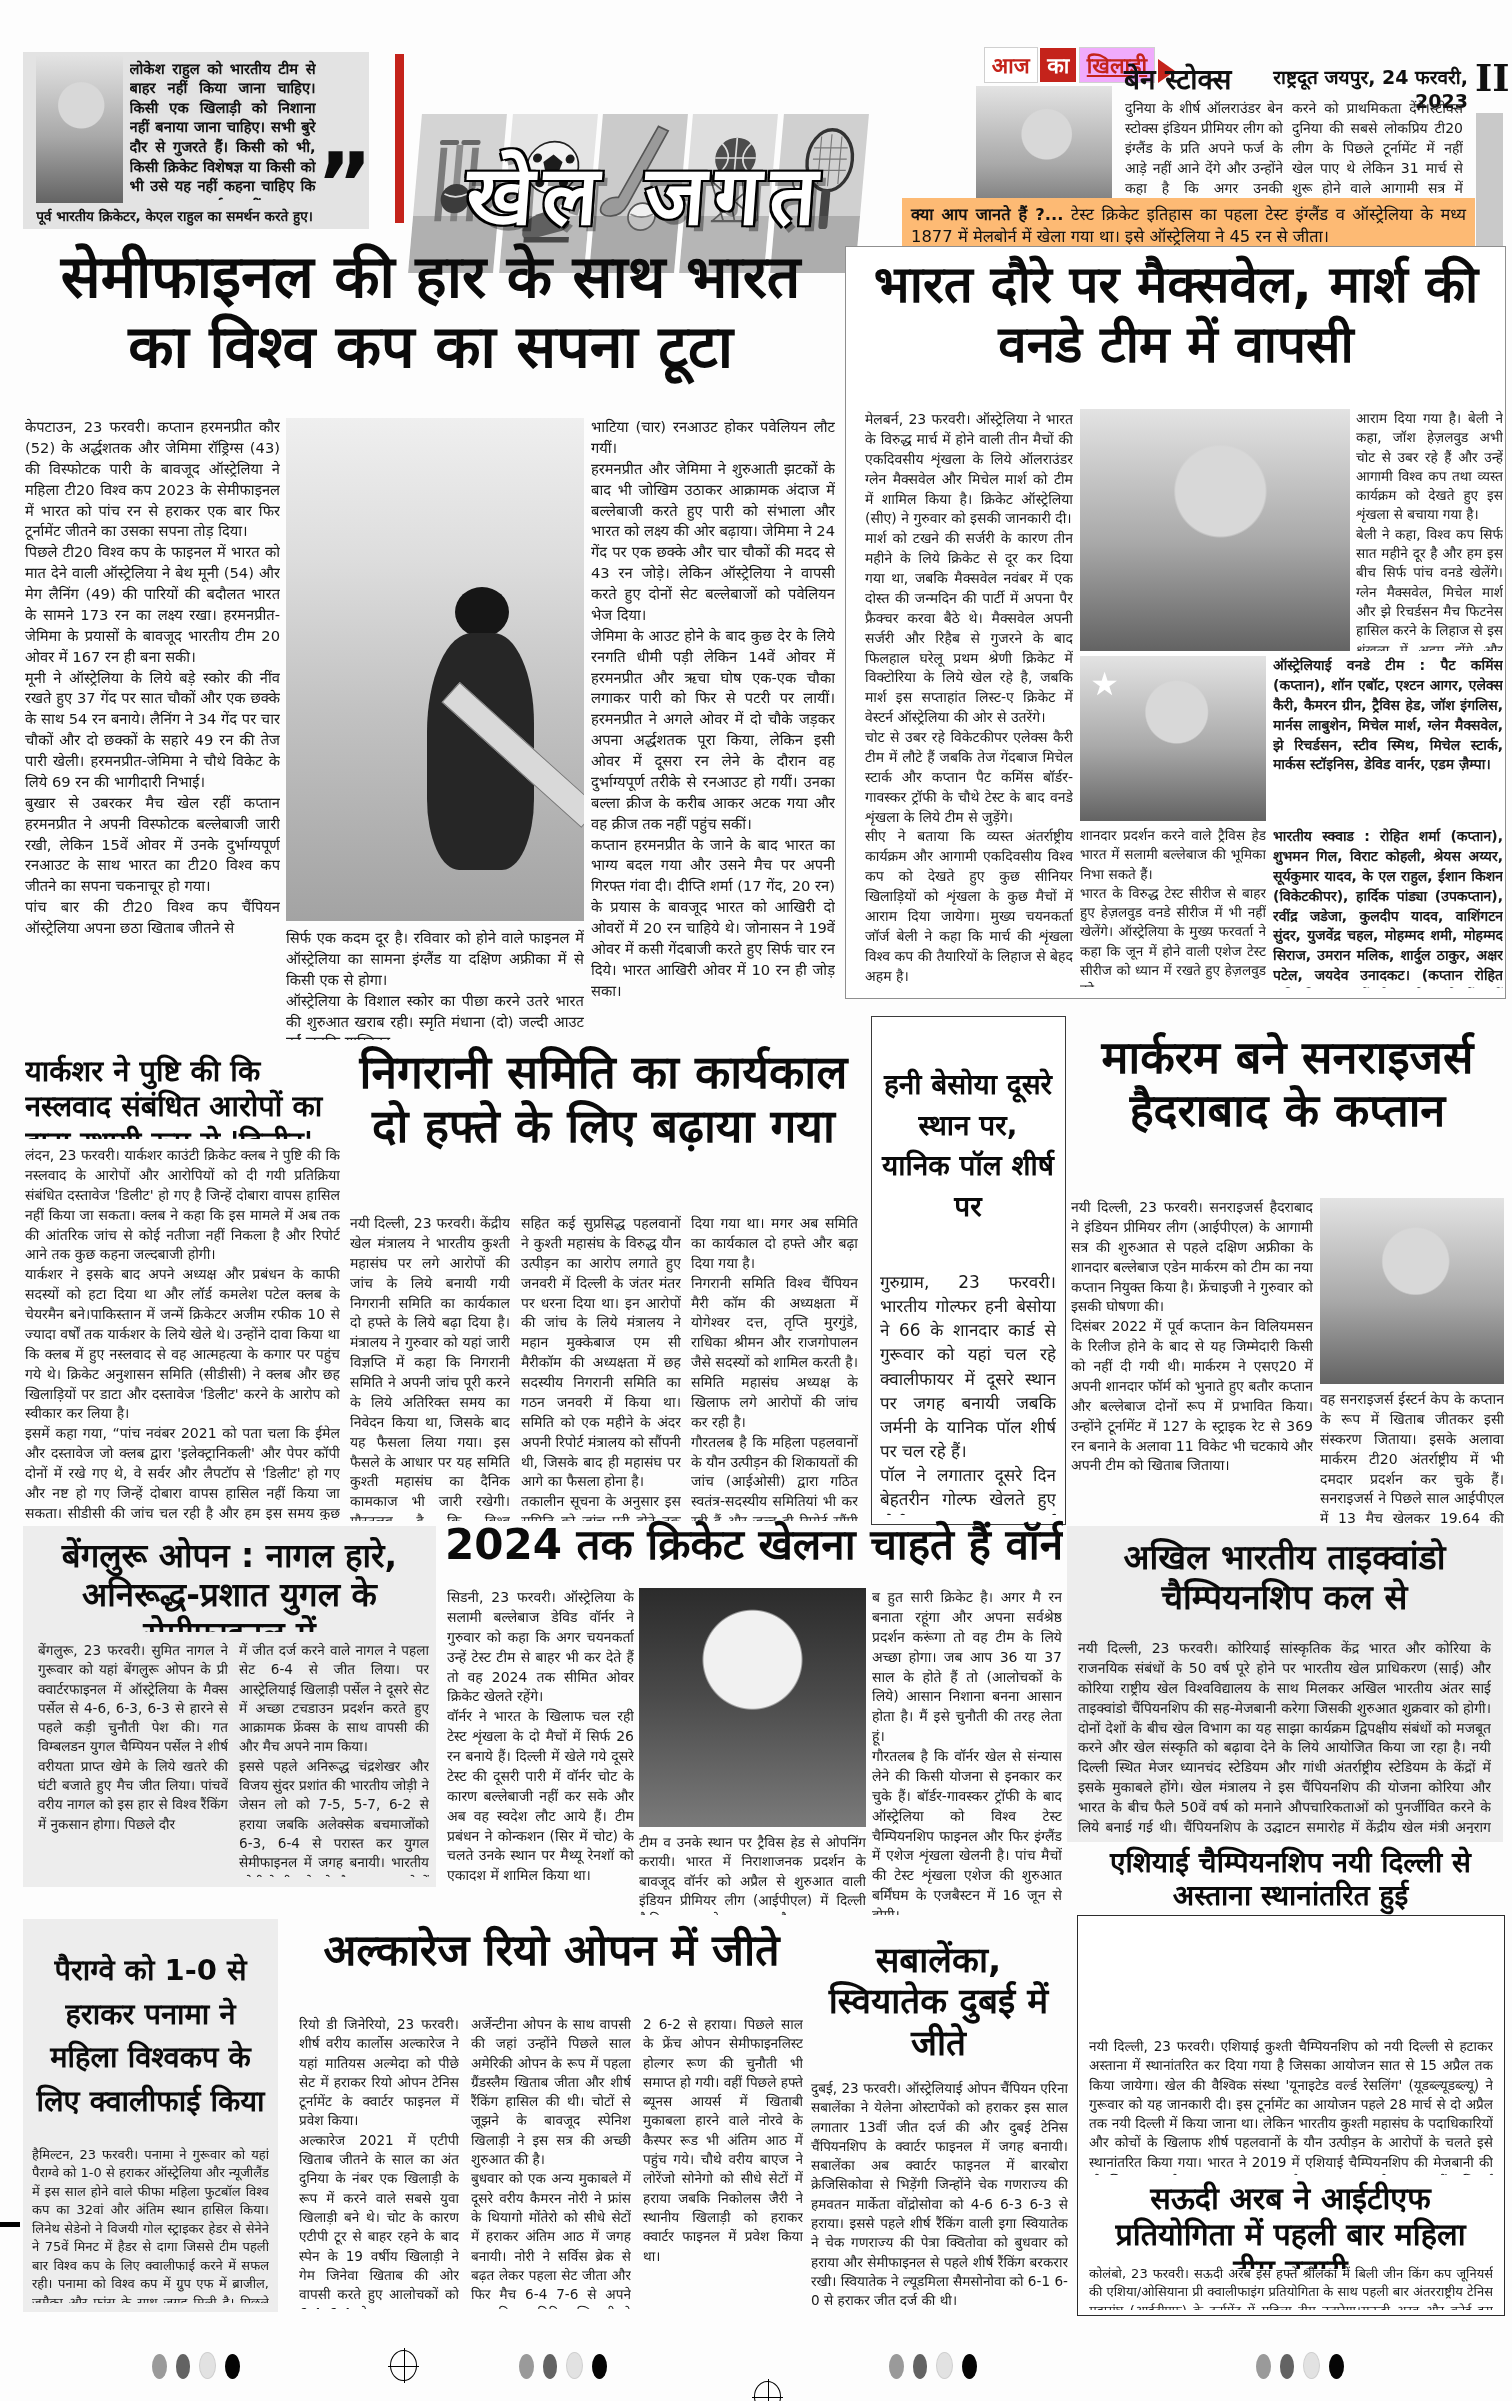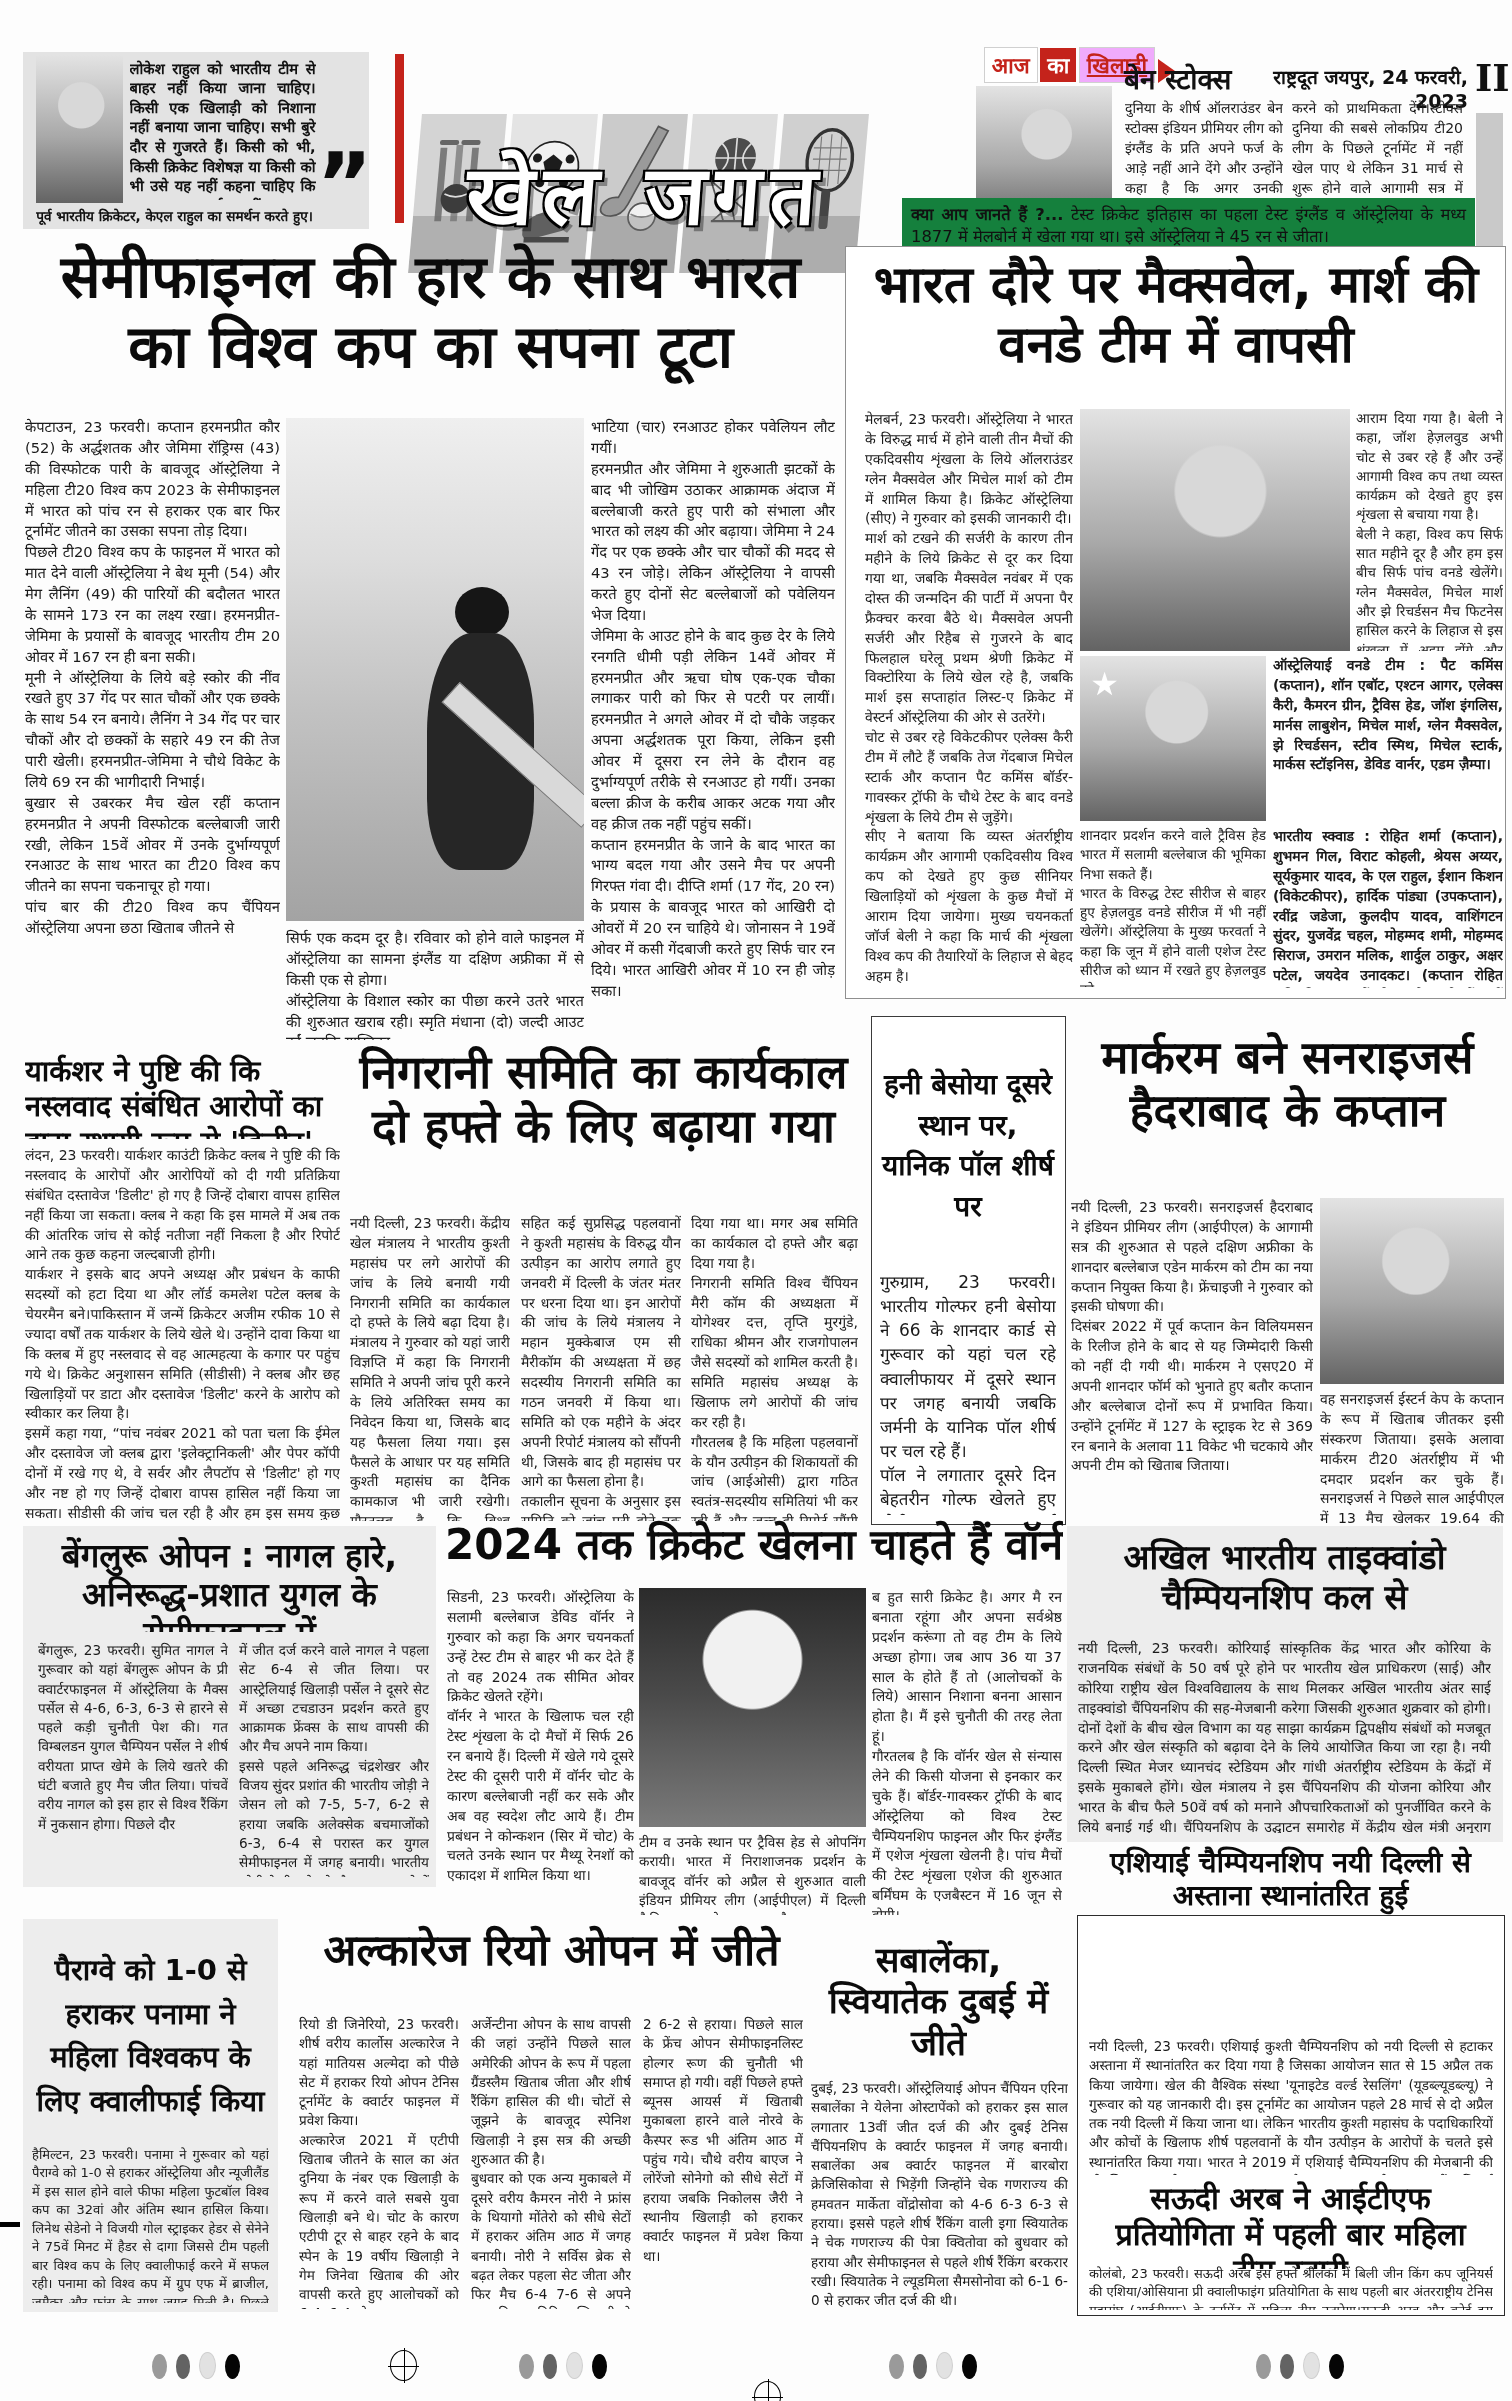--- a/index.html
+++ b/index.html
@@ -100,21 +100,21 @@
 <div class="abs photo portrait" style="left:976px;top:86px;width:136px;height:142px;"></div>
 
 <div class="abs" style="left:1124px;top:59px;width:147px;font-size:28px;font-weight:900;">बेन स्टोक्स</div>
 <div class="abs" style="left:1265px;top:64px;width:203px;font-size:19px;font-weight:bold;text-align:right;">राष्ट्रदूत जयपुर, 24 फरवरी, 2023</div>
 <div class="abs" style="left:1475px;top:56px;width:29px;height:54px;font-size:37px;font-family:'DejaVu Serif',serif;font-weight:bold;text-align:center;">II</div>
 <div class="abs" style="left:1476px;top:113px;width:27px;height:316px;background:#c9c9c9;"></div>
 
 <div class="abs col" style="left:1125px;top:99px;width:158px;height:129px;font-size:14px;">दुनिया के शीर्ष ऑलराउंडर बेन स्टोक्स इंडियन प्रीमियर लीग को इंग्लैंड के प्रति अपने फर्ज के आड़े नहीं आने देंगे और उन्होंने कहा है कि अगर उनकी फ्रेंचाइजी फाइनल में जगह बनाती है तो वह एशेज श्रृंखला से पहले स्वदेश लौटकर आयरलैंड के खिलाफ राष्ट्रीय टीम की अगुआई</div>
 <div class="abs col" style="left:1292px;top:99px;width:171px;height:129px;font-size:14px;">करने को प्राथमिकता देंगे।स्टोक्स दुनिया की सबसे लोकप्रिय टी20 लीग के पिछले टूर्नामेंट में नहीं खेल पाए थे लेकिन 31 मार्च से शुरू होने वाले आगामी सत्र में चेन्नई सुपर किंग्स (सीएसके) का प्रतिनिधित्व करने को तैयार हैं।</div>
 
-<div class="abs" style="left:902px;top:198px;width:573px;height:59px;background:#15803d;padding:5.6px 9px;box-sizing:border-box;font-size:16.4px;line-height:1.35;text-align:justify;overflow:hidden;">
+<div class="abs" style="left:902px;top:198px;width:573px;height:59px;background:#fdba74;padding:5.6px 9px;box-sizing:border-box;font-size:16.4px;line-height:1.35;text-align:justify;overflow:hidden;">
   <span style="font-weight:900;">क्या आप जानते हैं ?...</span>
   <span>टेस्ट क्रिकेट इतिहास का पहला टेस्ट इंग्लैंड व ऑस्ट्रेलिया के मध्य 1877 में मेलबोर्न में खेला गया था। इसे ऑस्ट्रेलिया ने 45 रन से जीता।</span>
 </div>
 
 <div class="abs hl" style="left:22.6px;top:242px;width:816px;height:158px;font-size:59px;overflow:hidden;">सेमीफाइनल की हार के साथ भारत का विश्व कप का सपना टूटा</div>
 
 <div class="abs col" style="left:25px;top:417px;width:255px;height:621px;font-size:14.7px;">केपटाउन, 23 फरवरी। कप्तान हरमनप्रीत कौर (52) के अर्द्धशतक और जेमिमा रॉड्रिग्स (43) की विस्फोटक पारी के बावजूद ऑस्ट्रेलिया ने महिला टी20 विश्व कप 2023 के सेमीफाइनल में भारत को पांच रन से हराकर एक बार फिर टूर्नामेंट जीतने का उसका सपना तोड़ दिया।
 पिछले टी20 विश्व कप के फाइनल में भारत को मात देने वाली ऑस्ट्रेलिया ने बेथ मूनी (54) और मेग लैनिंग (49) की पारियों की बदौलत भारत के सामने 173 रन का लक्ष्य रखा। हरमनप्रीत-जेमिमा के प्रयासों के बावजूद भारतीय टीम 20 ओवर में 167 रन ही बना सकी।
 मूनी ने ऑस्ट्रेलिया के लिये बड़े स्कोर की नींव रखते हुए 37 गेंद पर सात चौकों और एक छक्के के साथ 54 रन बनाये। लैनिंग ने 34 गेंद पर चार चौकों और दो छक्कों के सहारे 49 रन की तेज पारी खेली। हरमनप्रीत-जेमिमा ने चौथे विकेट के लिये 69 रन की भागीदारी निभाई।
 बुखार से उबरकर मैच खेल रहीं कप्तान हरमनप्रीत ने अपनी विस्फोटक बल्लेबाजी जारी रखी, लेकिन 15वें ओवर में उनके दुर्भाग्यपूर्ण रनआउट के साथ भारत का टी20 विश्व कप जीतने का सपना चकनाचूर हो गया।

